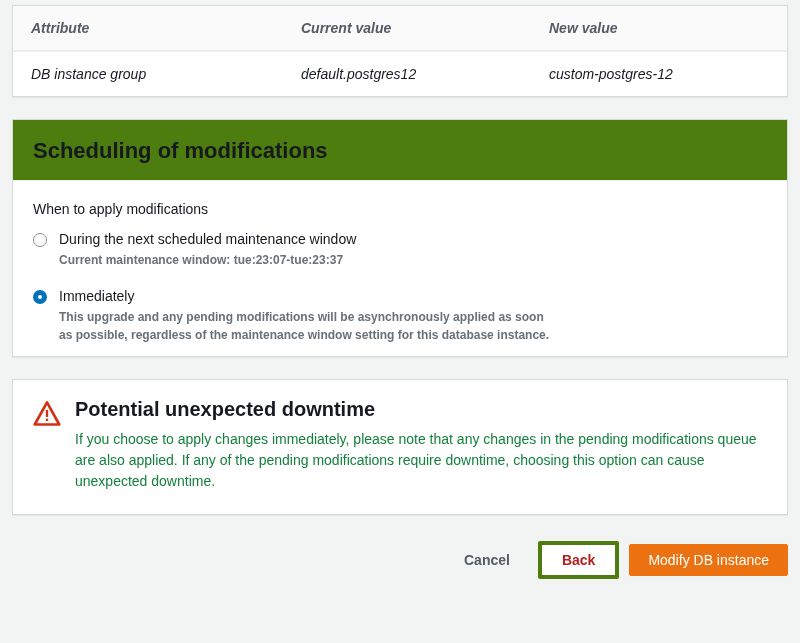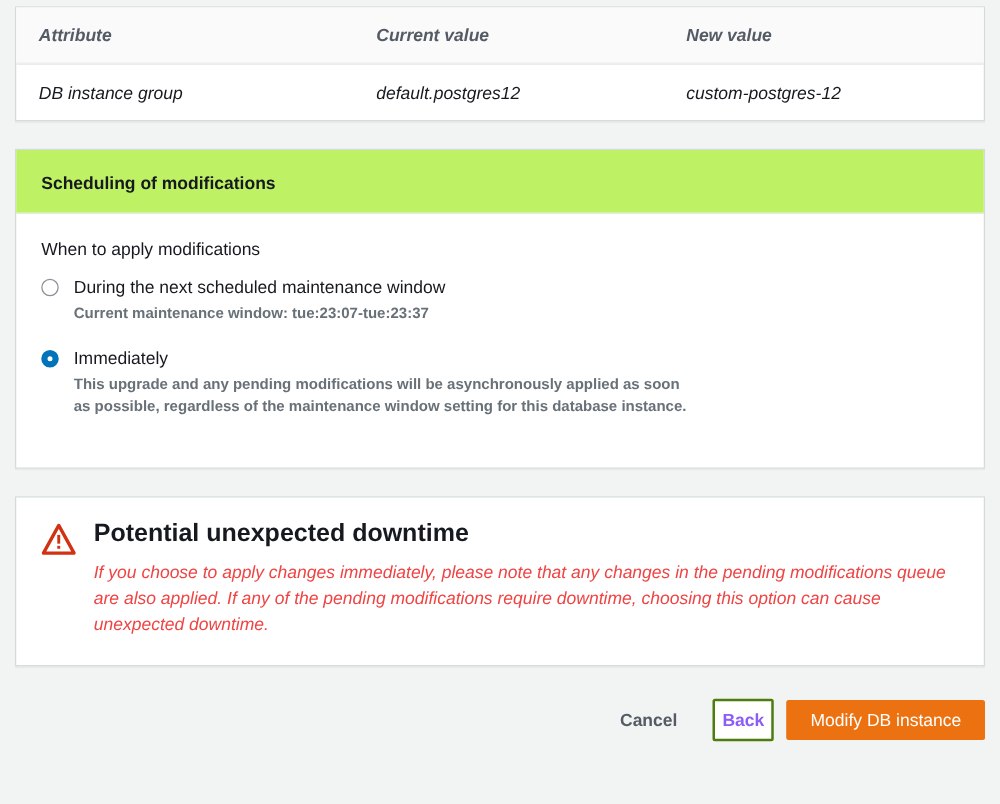--- a/index.html
+++ b/index.html
@@ -36,27 +36,27 @@
   }
   .th { color: #545b64; font-weight: 700; }
   .td { color: #16191f; }
   .col1 { flex: 0 0 270px; }
   .col2 { flex: 0 0 248px; }
   .col3 { flex: 1; }
 
   .scheduling-panel { margin-top: 22px; }
   .panel-heading {
     padding: 18px 20px 16px;
-    font-size: 14px;
+    font-size: 22px;
     font-weight: 700;
-    background: #bef264;
+    background: #4d7c0f;
     border-bottom: 1px solid #eaeded;
     color: #16191f;
   }
-  .panel-body { padding: 20px 20px 40px; }
+  .panel-body { padding: 20px 20px 12px; }
   .prompt-label {
     font-size: 14px; color: #16191f; margin-bottom: 13px;
   }
   .radio-option {
     display: flex;
     align-items: flex-start;
     gap: 12px;
     margin-bottom: 18px;
   }
   .radio-option:last-child { margin-bottom: 0; }
@@ -91,40 +91,40 @@
     padding: 18px 20px 22px;
     align-items: flex-start;
   }
   .warning-icon {
     flex-shrink: 0; width: 28px; height: 28px; margin-top: 2px;
   }
   .warn-title {
     font-weight: 700; font-size: 20px; margin-bottom: 8px; color:#16191f;
   }
   .warn-text {
-    font-size: 14px; color: #ef4444; line-height: 1.5; font-style: italic;
+    font-size: 14px; color: #15803d; line-height: 1.5;
   }
 
   .footer {
     display: flex;
     justify-content: flex-end;
     align-items: center;
     gap: 10px;
     padding: 26px 12px 10px;
     margin-left: 12px;
   }
   .btn-link {
     background: none; border: none;
     color: #545b64; font-weight: 700; font-size: 14px;
     padding: 8px 18px; cursor: pointer;
   }
   .btn-default {
-    background: #fff; border: 2px solid #4d7c0f;
-    color: #8b5cf6; font-weight: 700; font-size: 14px;
-    padding: 7px 6px; cursor: pointer; border-radius: 2px;
+    background: #fff; border: 4px solid #4d7c0f;
+    color: #b91c1c; font-weight: 700; font-size: 14px;
+    padding: 7px 20px; cursor: pointer; border-radius: 2px;
   }
   .btn-primary {
     background: #ec7211; border: 1px solid #ec7211;
     color: #fff; font-weight: 400; font-size: 14px;
     padding: 7px 18px; cursor: pointer; border-radius: 2px;
   }
 </style>
 </head>
 <body>
 

